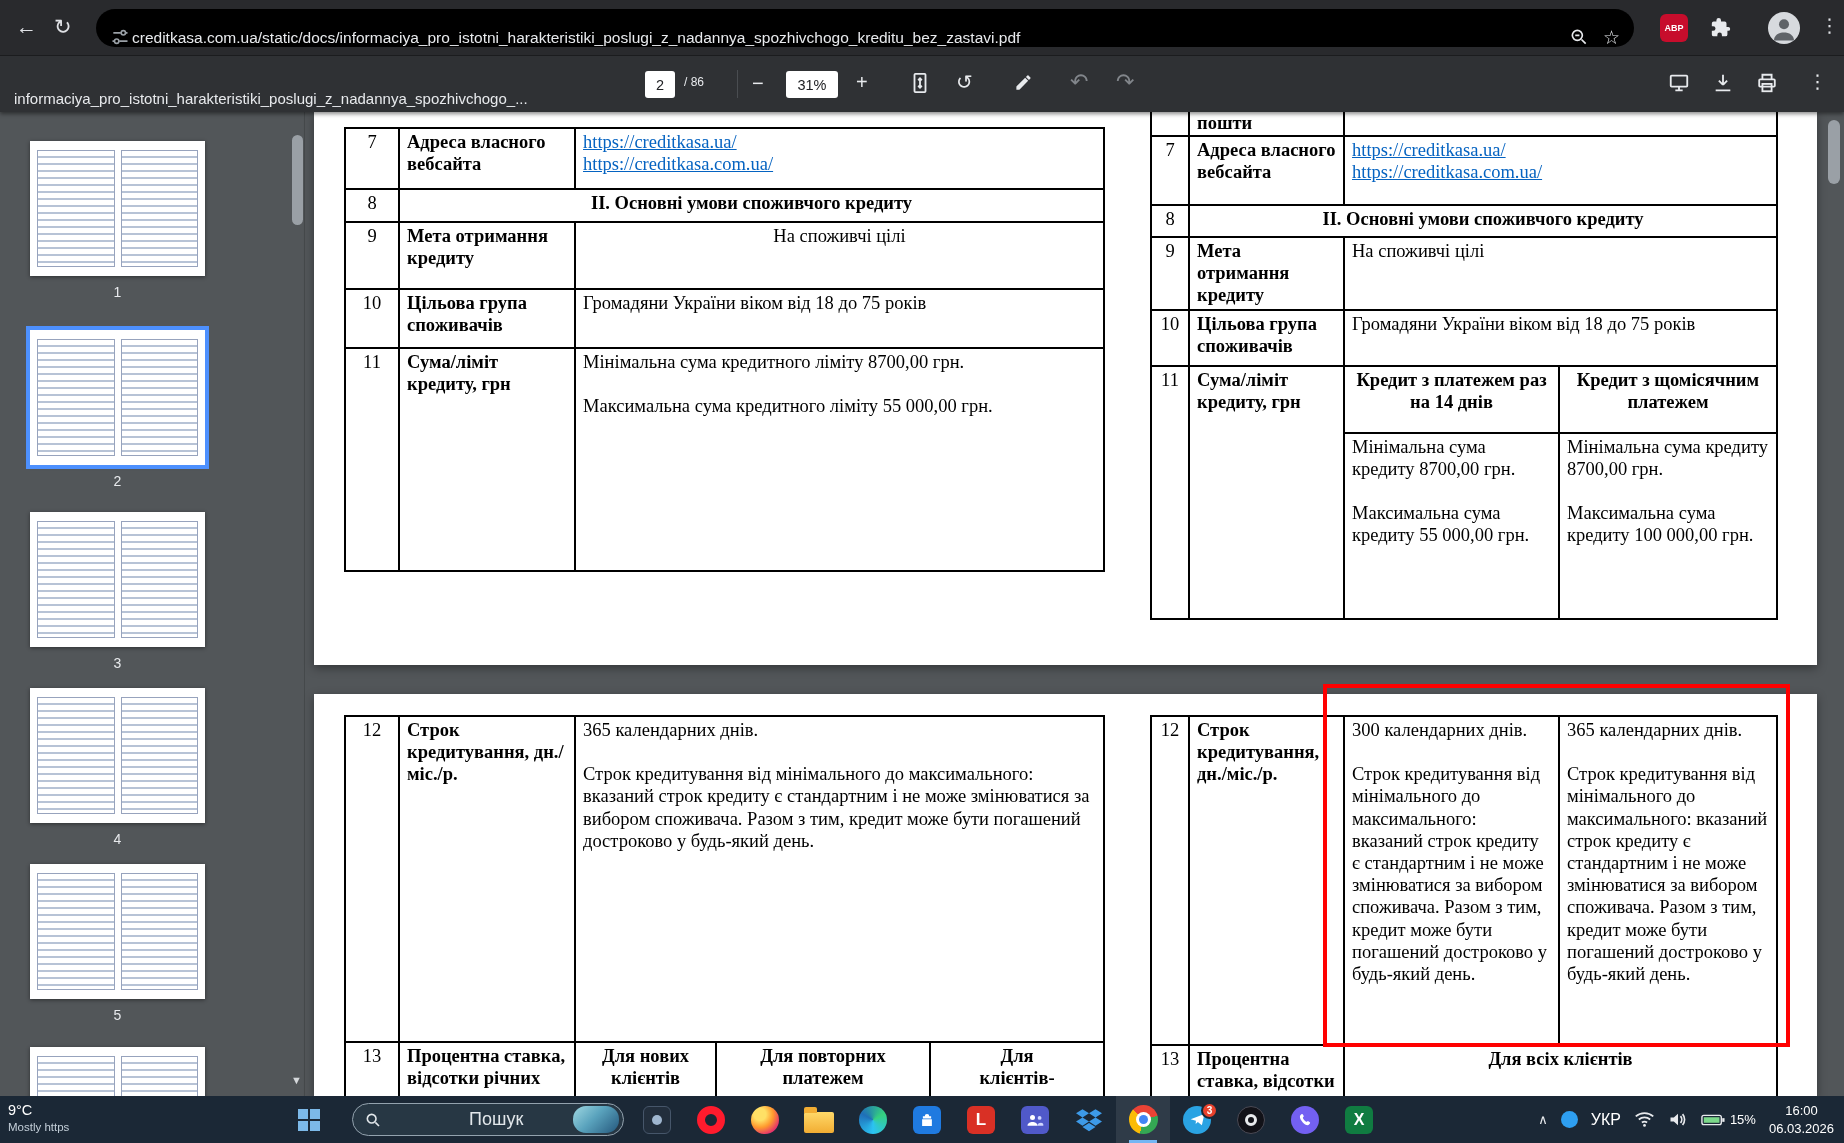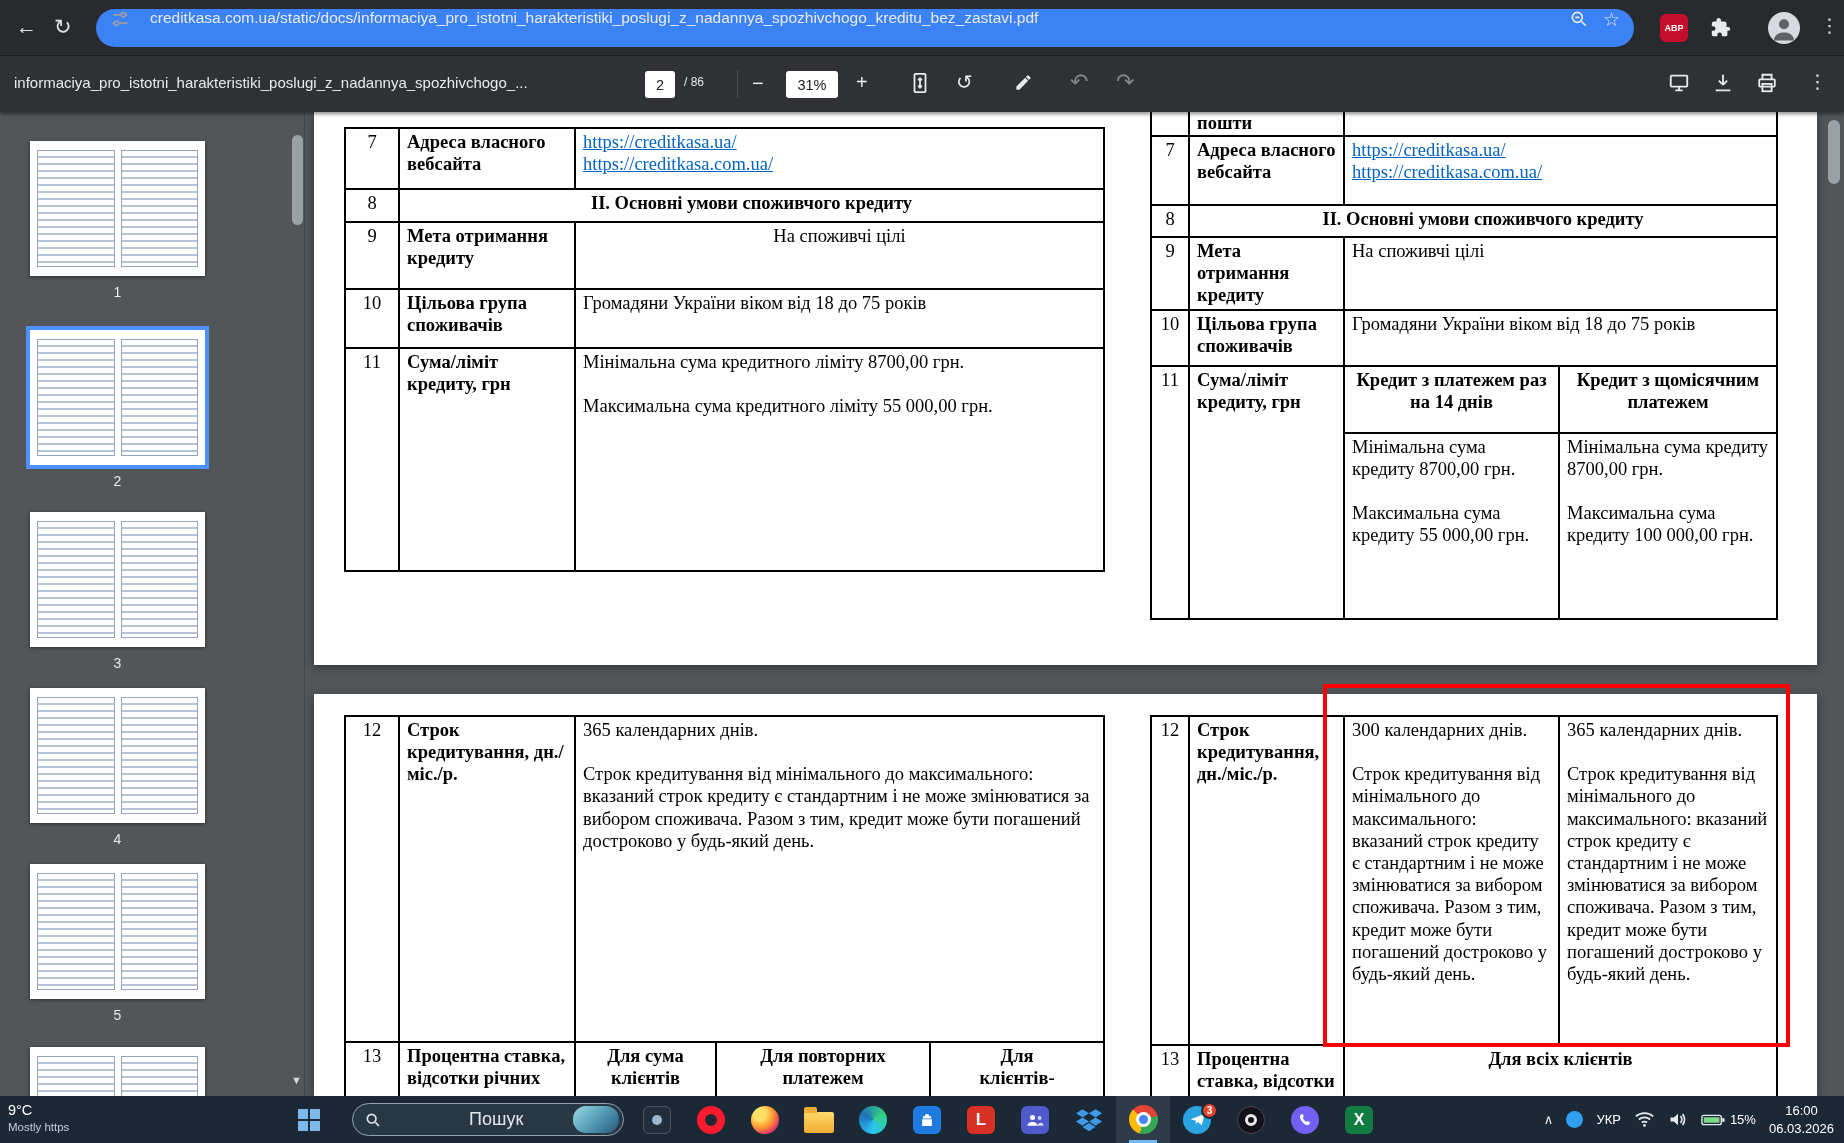--- a/index.html
+++ b/index.html
@@ -1,29 +1,29 @@
 <!DOCTYPE html>
 <html><head>
 <meta charset="utf-8">
 <style>
   *{box-sizing:border-box;margin:0;padding:0}
   html,body{width:1844px;height:1143px;overflow:hidden;background:#525659;font-family:"Liberation Sans",sans-serif;position:relative}
 
   
   .browser-bar{position:absolute;left:0;top:0;width:1844px;height:56px;background:#292a2d;border-bottom:1px solid #1b1c1e;z-index:30}
   .tb-glyph{position:absolute;color:#dfe1e5;font-size:21px;line-height:1;cursor:default}
-  .omnibox{position:absolute;left:96px;top:9px;width:1538px;height:38px;border-radius:19px;background:#3b82f6;display:flex;align-items:flex-start;padding:0 14px;gap:20px}
+  .omnibox{position:absolute;left:96px;top:9px;width:1538px;height:38px;border-radius:19px;background:#000000;display:flex;align-items:flex-end;padding:0 14px;gap:2px}
   .omnibox .url{color:#e8eaed;font-size:15.5px;white-space:nowrap;overflow:hidden;flex:1}
   .ob-ico{display:flex;align-items:center;gap:14px}
   .abp-badge{position:absolute;left:1660px;top:14px;width:28px;height:28px;background:#c70d2c;border-radius:6px;color:#fff;font-size:9px;font-weight:bold;display:flex;align-items:center;justify-content:center}
   .avatar{position:absolute;left:1768px;top:12px;width:32px;height:32px;border-radius:50%;background:#d7dade;display:flex;align-items:center;justify-content:center;overflow:hidden}
 
   
   .pdf-toolbar{position:absolute;left:0;top:56px;width:1844px;height:56px;background:#2f3134;box-shadow:0 2px 4px rgba(0,0,0,.45);z-index:25}
-  .pdf-filename{position:absolute;left:14px;top:18px;max-width:615px;color:#e8eaed;font-size:15px;white-space:nowrap;overflow:hidden;text-overflow:ellipsis}
+  .pdf-filename{position:absolute;left:14px;top:34px;max-width:615px;color:#e8eaed;font-size:15px;white-space:nowrap;overflow:hidden;text-overflow:ellipsis}
   .white-box{position:absolute;background:#fff;color:#202124;border-radius:3px;display:flex;align-items:center;justify-content:center;font-size:14.5px}
   .pdf-text{position:absolute;color:#e8eaed;font-size:12px}
   .pdf-btn{position:absolute;color:#e8eaed;font-size:20px;line-height:1;cursor:default}
   .pdf-btn.dim{color:#82868b}
   .vsep{position:absolute;width:1px;height:28px;background:#4a4d51;top:14px}
 
   
   .content{position:absolute;left:0;top:112px;width:1844px;height:984px;background:#525659;overflow:hidden}
 
   
@@ -85,21 +85,21 @@
   .circle-app{width:28px;height:28px;border-radius:50%;display:flex;align-items:center;justify-content:center;position:relative}
   .tg{background:#2aa3e3}
   .badge{position:absolute;top:-4px;right:-7px;width:17px;height:17px;border-radius:50%;background:#e8412c;border:2px solid #1b2836;color:#fff;font-size:10px;font-weight:bold;display:flex;align-items:center;justify-content:center}
   .obs{background:#121218;border:1px solid #4a4a55}
   .obs::after{content:"";position:absolute;inset:7px;border:3px solid #e8eaed;border-radius:50%}
   .viber{background:#7360f2}
   .excel{background:#107c41;color:#fff;font-weight:bold;font-size:16px}
   .tray{position:absolute;right:0;top:0;height:47px;display:flex;align-items:center;gap:13px;padding-right:10px}
   .tray .tchev{color:#e8eaed;font-size:13px;cursor:pointer}
   .tray-blue{width:17px;height:17px;border-radius:50%;background:#2e9ff1;cursor:pointer}
-  .tray .lang{color:#fff;font-size:13px;cursor:pointer}
+  .tray .lang{color:#fff;font-size:16px;cursor:pointer}
   .batt-wrap{display:flex;align-items:center;gap:5px;color:#fff;font-size:13px;cursor:pointer}
   .clock{color:#fff;font-size:13px;line-height:1.35;text-align:center;cursor:pointer}
 </style>
 </head>
 <body>
 
 <div class="browser-bar">
   <span class="tb-glyph" style="left:16px;top:16px">←</span>
   <span class="tb-glyph" style="left:54px;top:16px">↻</span>
 
@@ -343,21 +343,21 @@
         <td class="num">12</td>
         <td class="b">Строк кредитування, дн./міс./р.</td>
         <td colspan="3">
           <div class="p">365 календарних днів.</div>
           <div class="p">Строк кредитування від мінімального до максимального: вказаний строк кредиту є стандартним і не може змінюватися за вибором споживача. Разом з тим, кредит може бути погашений достроково у будь-який день.</div>
         </td>
       </tr>
       <tr style="height:60px">
         <td class="num">13</td>
         <td class="b">Процентна ставка, відсотки річних</td>
-        <td class="b c">Для сума клієнтів</td>
+        <td class="b c">Для нових клієнтів</td>
         <td class="b c">Для повторних платежем</td>
         <td class="b c">
           <div>Для</div>
           <div>клієнтів-</div>
         </td>
       </tr>
     </tbody>
       </table>
 
     <table class="doc-table" style="left:836px;top:21px;width:626px">

